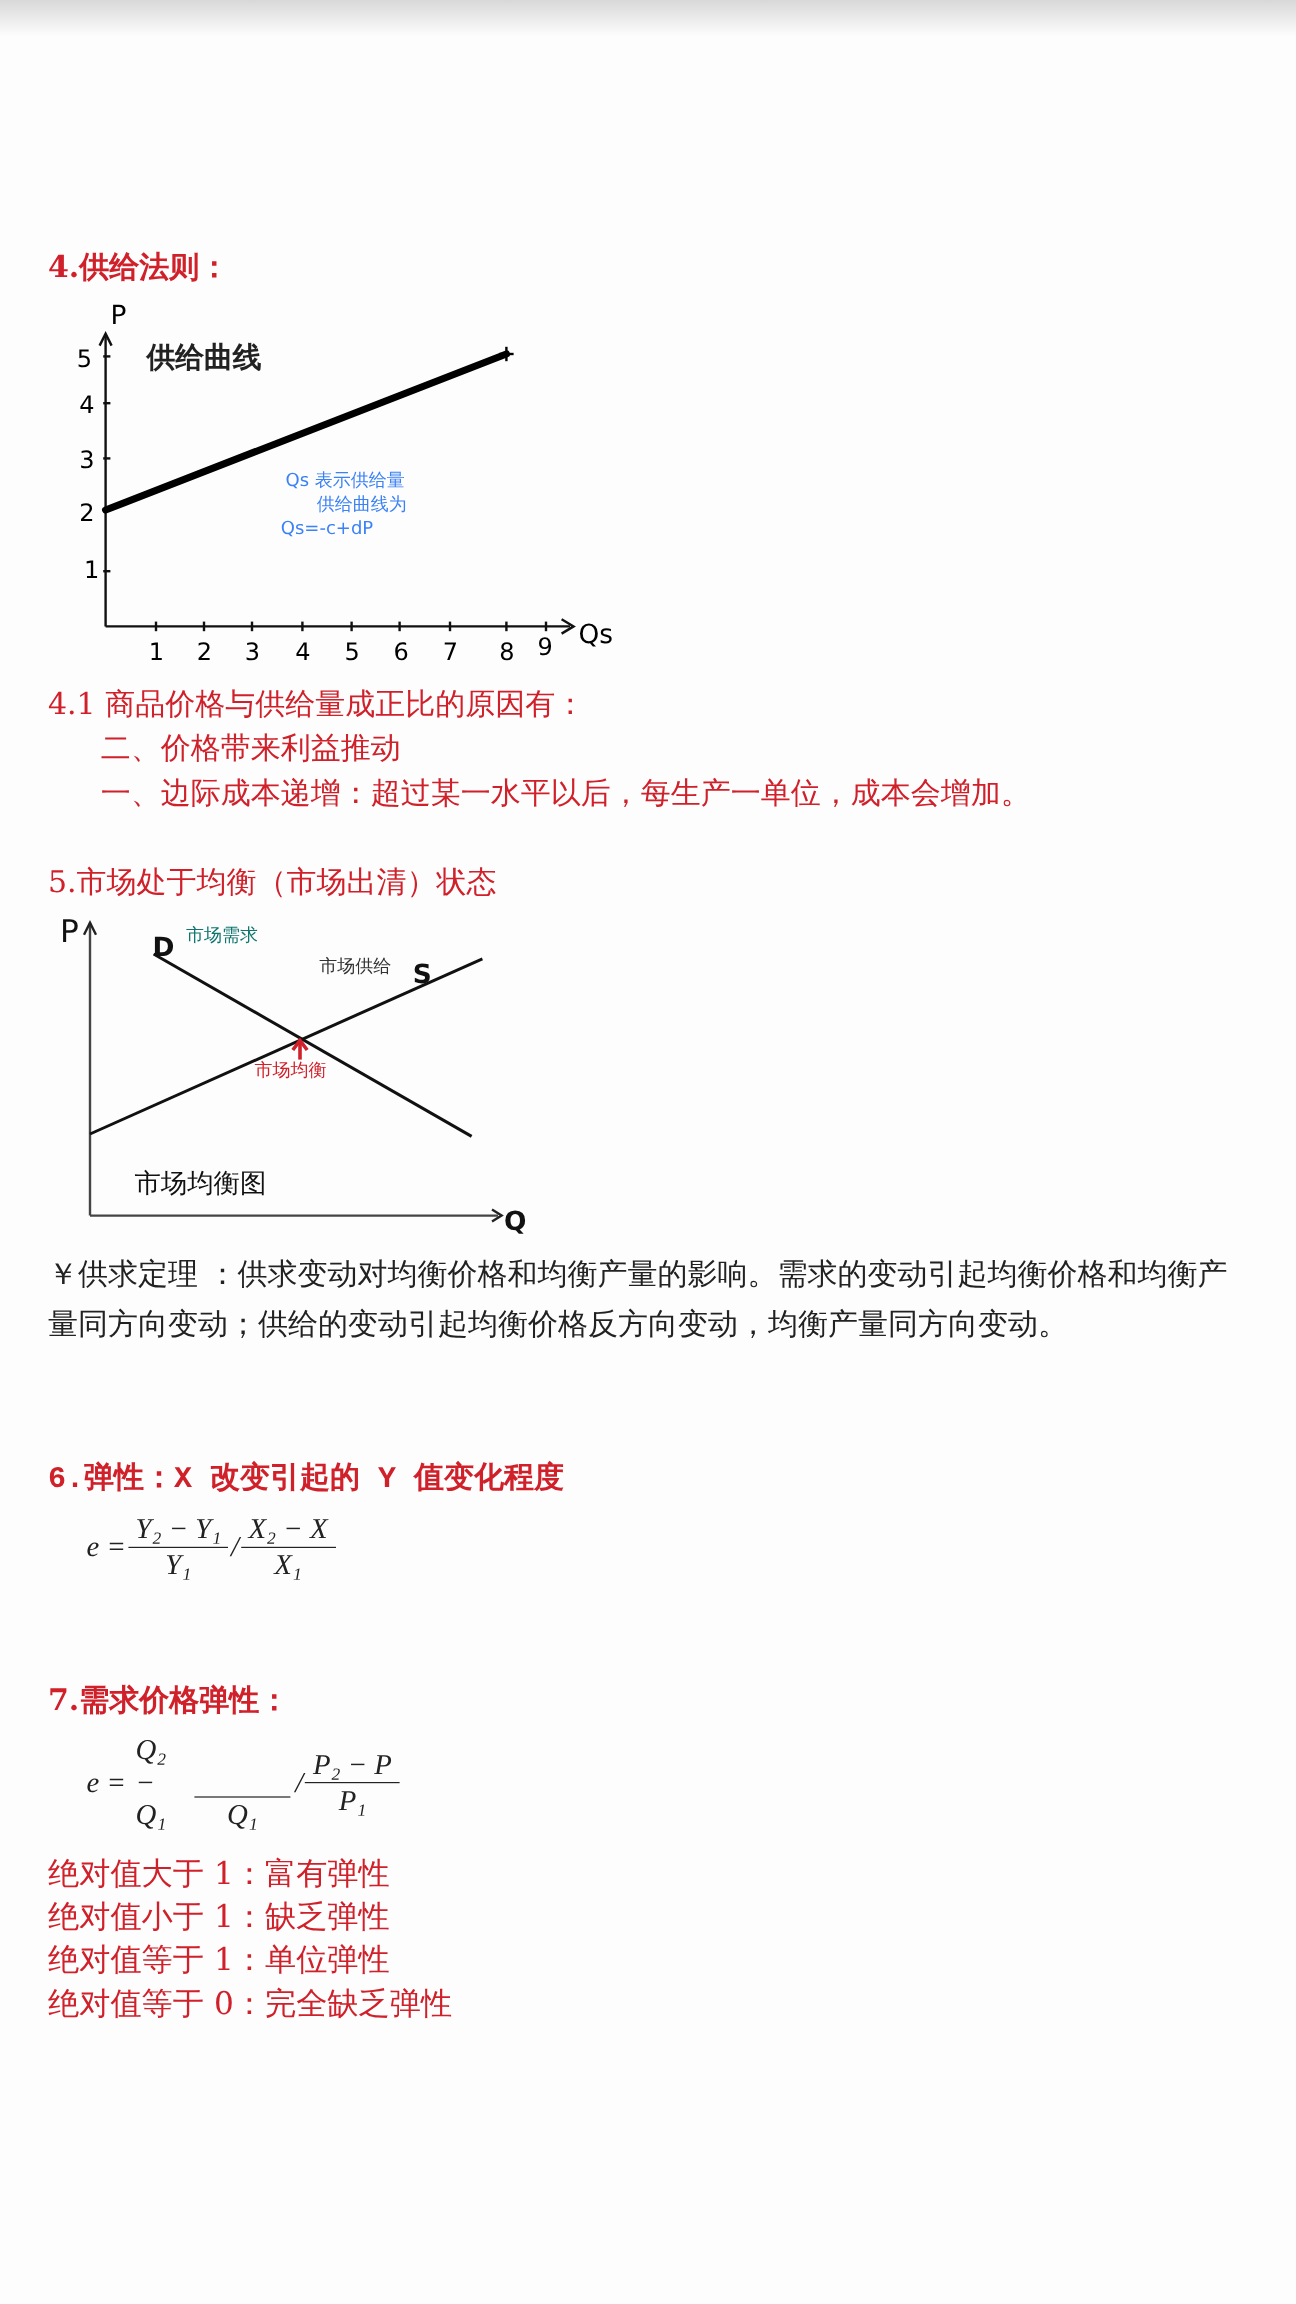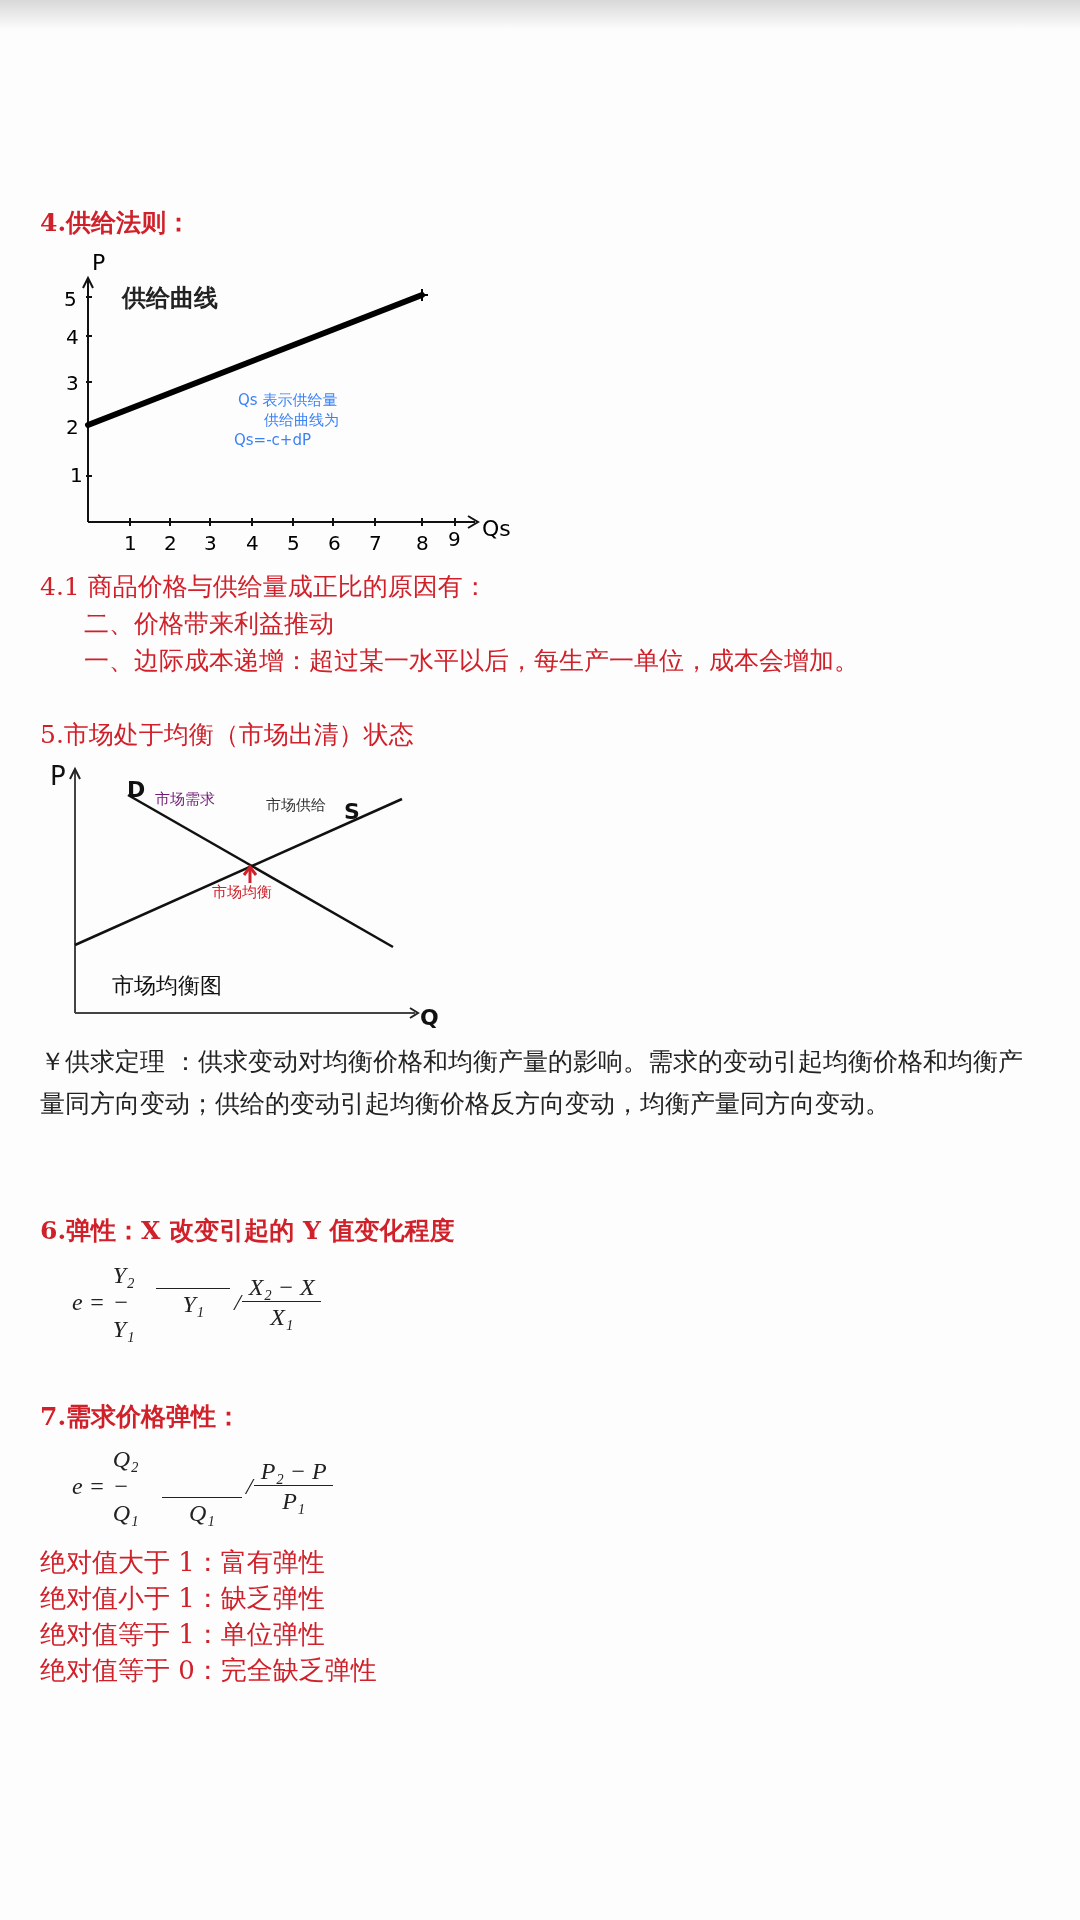--- a/index.html
+++ b/index.html
@@ -107,31 +107,31 @@
 
   <line x1="128" y1="40" x2="393" y2="192" stroke="#111" stroke-width="2.5"></line>
 
   <line x1="75" y1="190" x2="402" y2="44" stroke="#111" stroke-width="2.5"></line>
   <text x="127" y="42" font-size="22" font-weight="bold" fill="#111">D</text>
   <text x="344" y="64" font-size="22" font-weight="bold" fill="#111">S</text>
 
   <line x1="250" y1="112" x2="250" y2="128" stroke="#d0202a" stroke-width="3"></line>
   <polyline points="244,120 250,112 256,120" fill="none" stroke="#d0202a" stroke-width="3"></polyline>
 </svg>
-<div class="abs chart-label" style="left:155px; top:770px; font-size:15px; color:#701a75;margin-top:20px;">市场需求</div>
+<div class="abs chart-label" style="left:155px; top:770px; font-size:15px; color:#0f766e;">市场需求</div>
 <div class="abs chart-label" style="left:266px; top:796px; font-size:15px; color:#333;">市场供给</div>
 <div class="abs chart-label" style="left:212px; top:883px; font-size:15px; color:#d0202a;">市场均衡</div>
 <div class="abs chart-label" style="left:112px; top:971px; font-size:22px; color:#111;">市场均衡图</div>
 
 <div class="abs body-text" style="left:40px; top:1041px; width:1000px;">￥供求定理 ：供求变动对均衡价格和均衡产量的影响。需求的变动引起均衡价格和均衡产量同方向变动；供给的变动引起均衡价格反方向变动，均衡产量同方向变动。</div>
 
-<div class="abs h-sec red" style="left:40px; top:1214px;">6.弹性：X 改变引起的 Y 值变化程度</div>
+<div class="abs h-sec red" style="left:40px; top:1214px;font-family:Liberation Mono, monospace;">6.弹性：X 改变引起的 Y 值变化程度</div>
 <div class="abs math" style="left:72px; top:1262px; display:flex; align-items:center; font-size:24px;">
   <span style="margin-right:4px;">e =</span>
-  <span style="display:inline-flex; flex-direction:row; align-items:center;">
+  <span style="display:inline-flex; flex-direction:column; align-items:center;">
     <span style="padding:0 4px;">Y₂ − Y₁</span>
     <span style="border-top:1.5px solid #222; padding:2px 10px 0; width:80%; text-align:center;">Y₁</span>
   </span>
   <span style="margin:0 4px;">/</span>
   <span style="display:inline-flex; flex-direction:column; align-items:center;">
     <span style="padding:0 4px;">X₂ − X</span>
     <span style="border-top:1.5px solid #222; padding:2px 10px 0; width:80%; text-align:center;">X₁</span>
   </span>
 </div>
 

